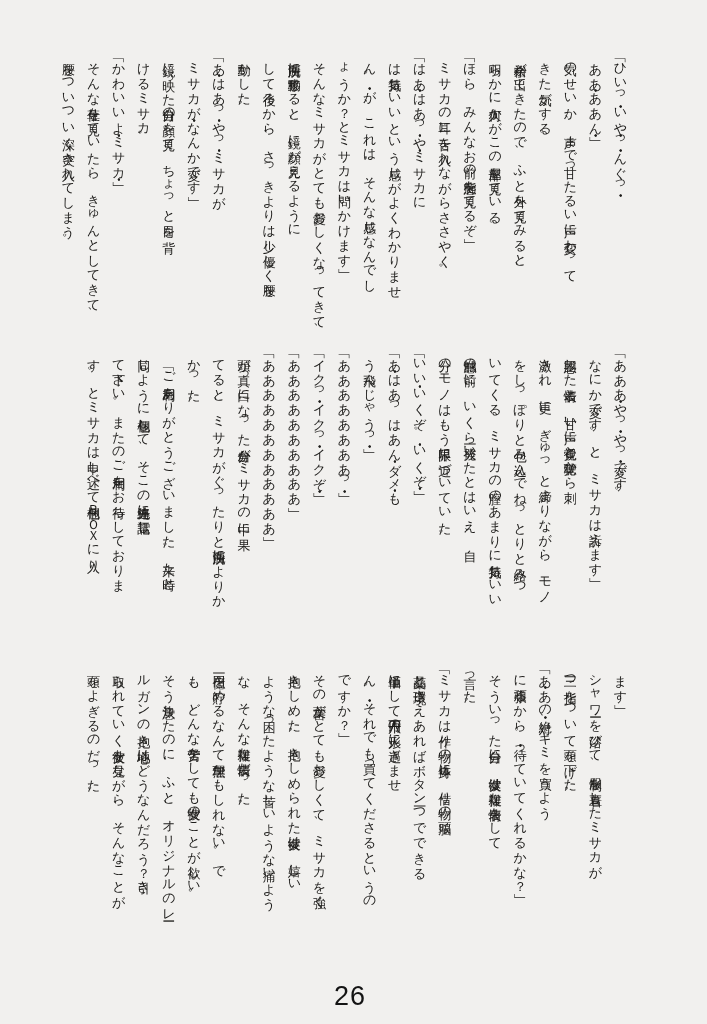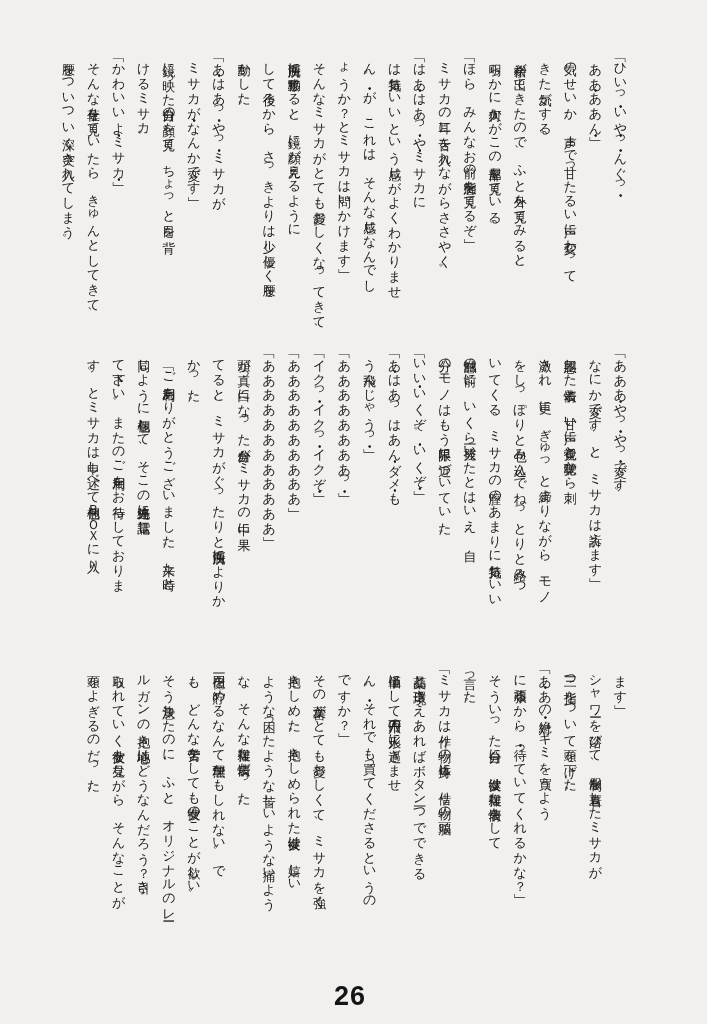--- a/index.html
+++ b/index.html
@@ -40,21 +40,21 @@
     margin: 0;
     padding: 0;
   }
   .page-number {
     position: absolute;
     left: 0;
     right: 7px;
     bottom: 12px;
     text-align: center;
     font-family: "Liberation Sans", "DejaVu Sans", sans-serif;
-    font-weight: 700;
+    font-weight: 400;
     font-size: 27px;
     letter-spacing: 1px;
     color: #141414;
   }
 </style>
 </head>
 <body>
 
 <div class="page">
   <section class="band band-1">

